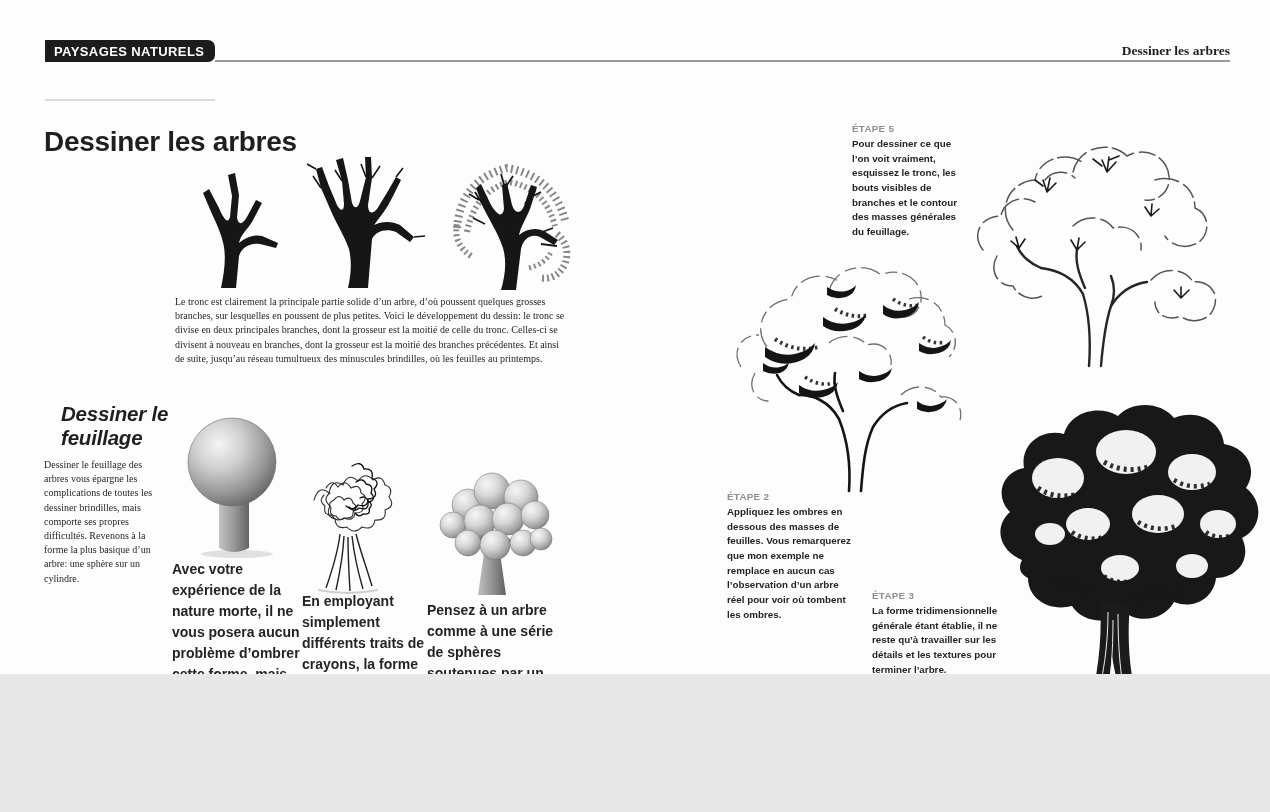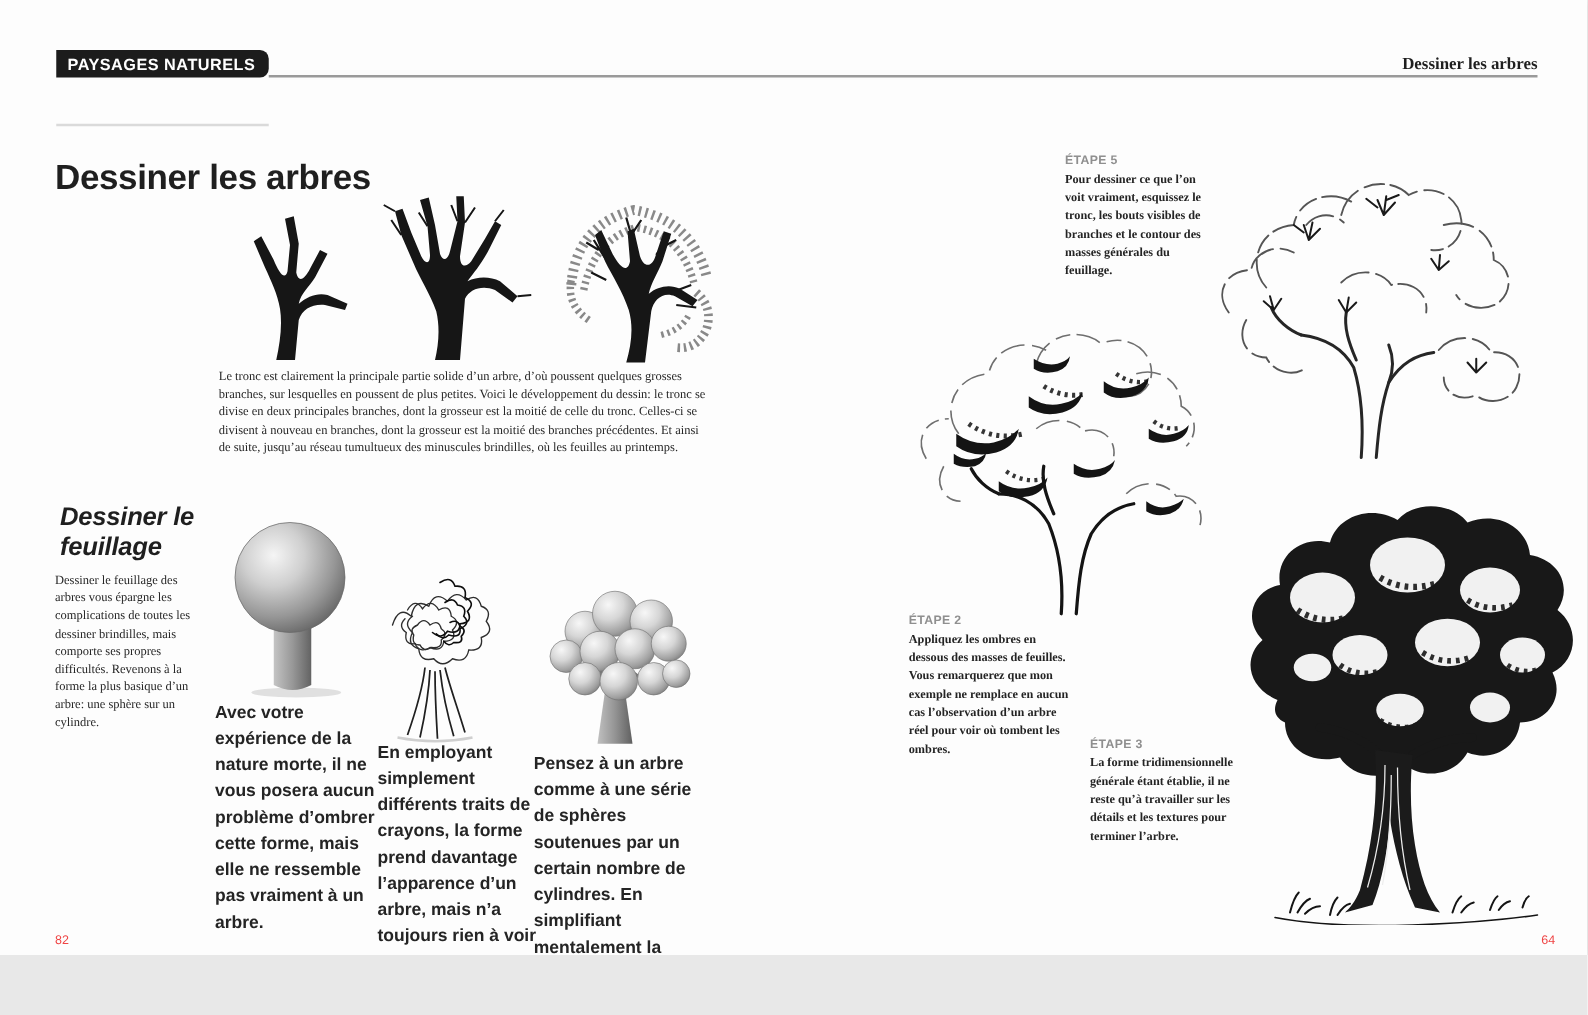--- a/index.html
+++ b/index.html
@@ -1,17 +1,17 @@
 <!DOCTYPE html>
 <html><head>
 <meta charset="utf-8">
 <style>
   html,body{margin:0;padding:0;background:#e8e8e8;}
   .spread{
-    position:relative; width:1270px; height:764px; background:#fdfdfd;
+    position:relative; width:1270px; height:674px; background:#fdfdfd;
     font-family:"Liberation Sans", sans-serif; color:#1f1f1f; overflow:hidden;
     margin:0 auto; box-shadow:0 0 6px rgba(0,0,0,.25);
   }
   .abs{position:absolute;}
   
   .section-tab{
     left:45px; top:40px; width:170px; height:22px; background:#1c1c1c;
     border-radius:0 7px 7px 0; display:flex; align-items:center; padding-left:9px;
     box-sizing:border-box;
   }
@@ -19,31 +19,31 @@
     color:#fff; font-weight:bold; font-size:13px; letter-spacing:.4px;
   }
   .header-rule{left:215px; top:60px; width:1015px; height:2px; background:#9a9a9a;}
   .light-rule{left:45px; top:99px; width:170px; height:2px; background:#dadada;}
   .page-title{left:44px; top:126px; font-size:28px; font-weight:bold; letter-spacing:-.3px;}
   .running-head{right:40px; top:43px; font-family:"Liberation Serif", serif; font-weight:bold; font-size:13.5px;}
   
   .serif-body{font-family:"Liberation Serif", serif; font-size:10px; line-height:1.42; color:#262626;}
   .intro{left:175px; top:295px; width:395px;}
   .sub-heading{
-    left:48px; top:402px; width:135px; font-size:20.5px; font-weight:bold;
+    left:61px; top:402px; width:135px; font-size:20.5px; font-weight:bold;
     font-style:italic; line-height:1.17; letter-spacing:-.2px;
   }
   .side-body{left:44px; top:458px; width:124px;}
   .caption{font-size:14px; font-weight:bold; line-height:1.5; color:#242424;}
   .caption1{left:172px; top:559px; width:130px;}
   .caption2{left:302px; top:591px; width:132px;}
   .caption3{left:427px; top:600px; width:133px;}
   
   .step-label{font-size:9.8px; font-weight:bold; color:#8f8f8f; letter-spacing:.3px; margin-bottom:3px;}
-  .step-text{font-size:9.8px; font-weight:bold; line-height:1.5; color:#242424;font-family:Liberation Serif, serif;}
+  .step-text{font-size:9.8px; font-weight:bold; line-height:1.5; color:#242424;}
   .step1{left:852px; top:123px; width:113px;}
   .step2{left:727px; top:491px; width:130px;}
   .step3{left:872px; top:590px; width:133px;}
   .page-num{font-size:10px; color:#ef4444;}
   .page-num-left{left:44px; top:747px;}
   .page-num-right{left:1233px; top:747px;}
   svg{display:block;}
 </style>
 </head>
 <body>

